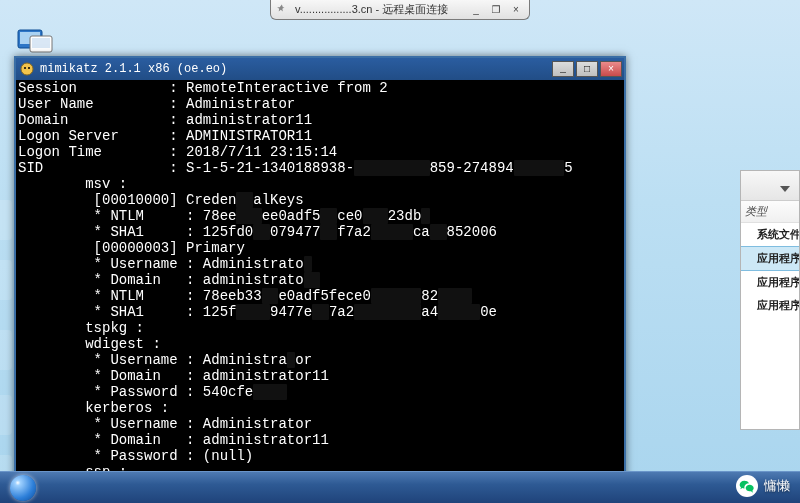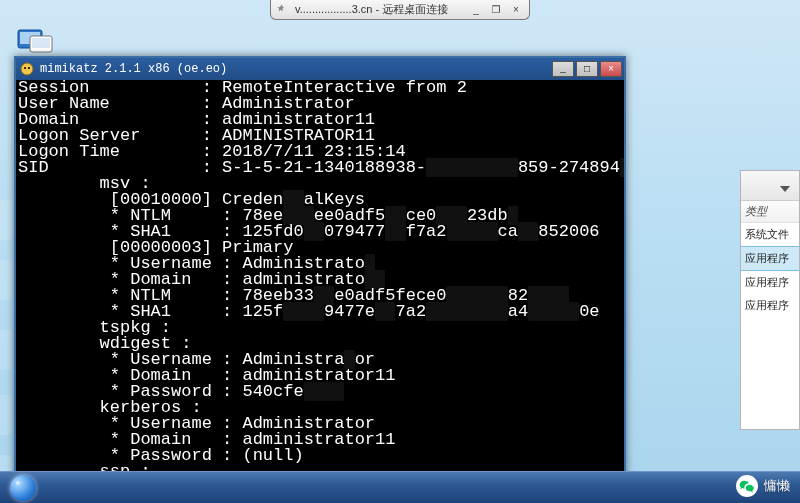--- a/index.html
+++ b/index.html
@@ -59,22 +59,22 @@
     position: relative; width: 16px; height: 16px;
     display:flex;align-items:center;justify-content:center;
   }
   .right-panel .rp-col {
     border-bottom: 1px solid #e0e0e0;
     padding: 3px 4px; font-size: 11px; color: #444;
     background: linear-gradient(#fcfcfc,#f0f0f0);
     font-style: italic;
   }
   .right-panel .rp-row {
-    padding: 4px 4px; font-size: 11px; color: #222;
-    white-space: nowrap; overflow: hidden;
+    padding: 4px 16px; font-size: 11px; color: #222;
+    white-space: nowrap; overflow: hidden; font-weight: bold;
   }
   .right-panel .rp-row.selected {
     background: #cde8f6; border: 1px solid #7fbde0; border-left:none; border-right:none;
   }
 
   
   .console {
     position: absolute; top: 56px; left: 14px;
     width: 612px; height: 440px;
     background: #000;
@@ -98,21 +98,21 @@
     background: linear-gradient(#dcdcdc,#bfbfbf);
     border: 1px solid #555;
     display:flex;align-items:center;justify-content:center;
     font-size:10px; color:#000; cursor:pointer;
   }
   .console .titlebar .tb-btn.red { background: linear-gradient(#eb8b8b,#c94b4b); color:#fff; }
 
   .console .body {
     flex: 1; overflow: hidden;
     font-family: "Fixedsys", "Consolas", "Courier New", monospace;
-    font-size: 17px; line-height: 16px;
+    font-size: 14px; line-height: 16px;
     color: #fff;
     white-space: pre;
     padding: 0px 2px;
   }
   .console .body .blur {
     background: #111;
     color: transparent;
     text-shadow: 0 0 7px #aaa;
     border-radius: 1px;
   }

